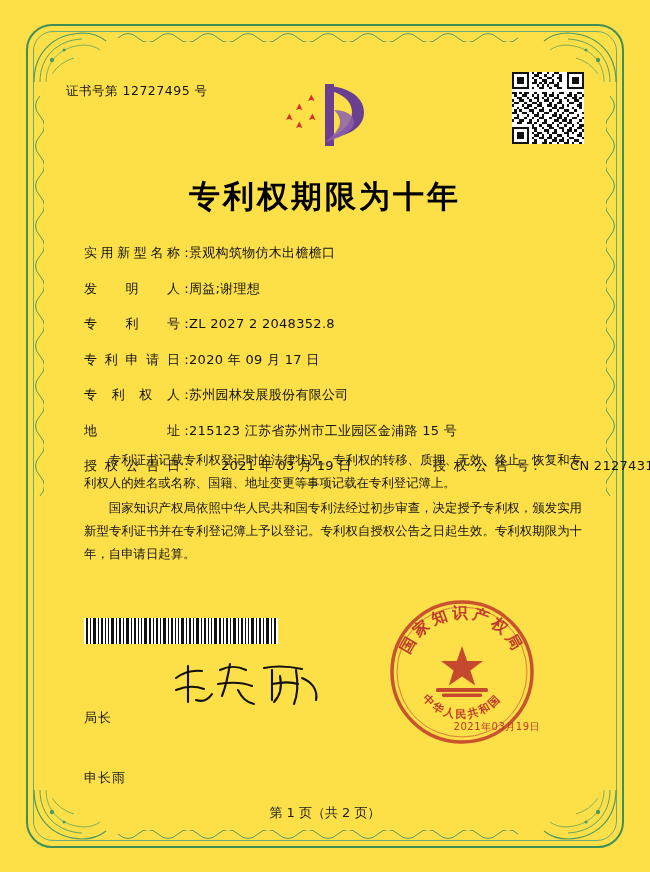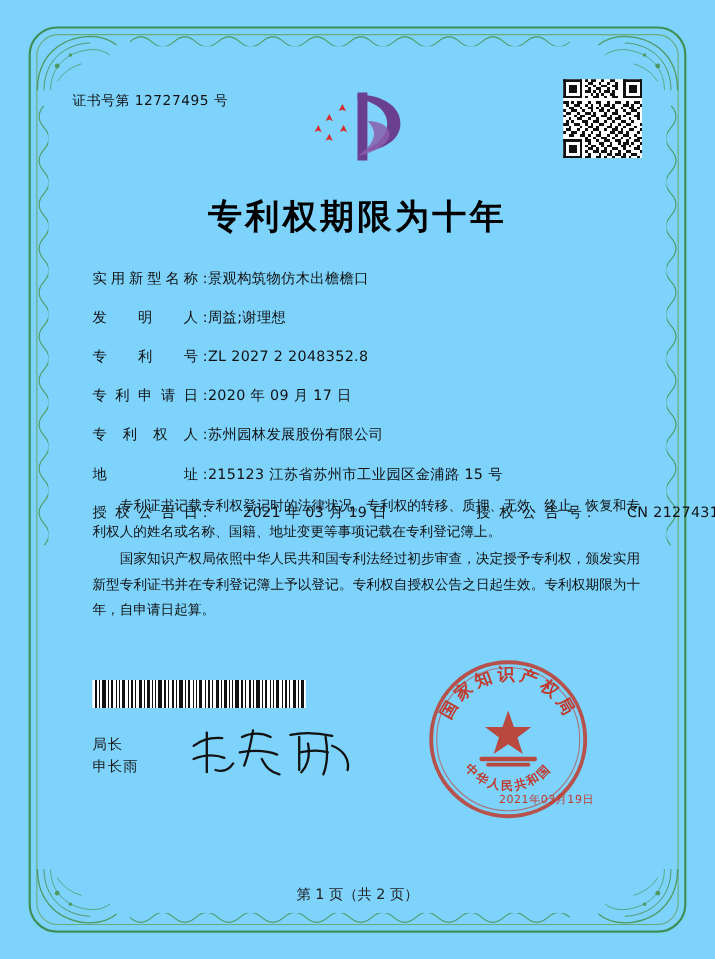--- a/index.html
+++ b/index.html
@@ -12,21 +12,21 @@
     height: 872px;
     font-family: "DejaVu Sans", "Liberation Sans", sans-serif;
     color: #1a1a1a;
     position: relative;
     overflow: hidden;
   }
 
   .page {
     position: absolute;
     inset: 0;
-    background: #7dd3fc;
+    background: #fde047;
     padding-left: 28px;
   }
 
   
   .frame-outer {
     position: absolute;
     left: 26px;
     top: 24px;
     right: 26px;
     bottom: 24px;
@@ -194,21 +194,21 @@
     height: 26px;
   }
 
   .signature-block {
     position: absolute;
     left: 24px;
     top: 612px;
     font-size: 13px;
     line-height: 1.55;
   }
-  .signature-block div { letter-spacing: 1px; }
+  .signature-block div { letter-spacing: 1px; margin-top: 40px; }
 
   .handwriting {
     position: absolute;
     left: 108px;
     top: 600px;
     width: 160px;
     height: 56px;
     color: #111;
   }
 

